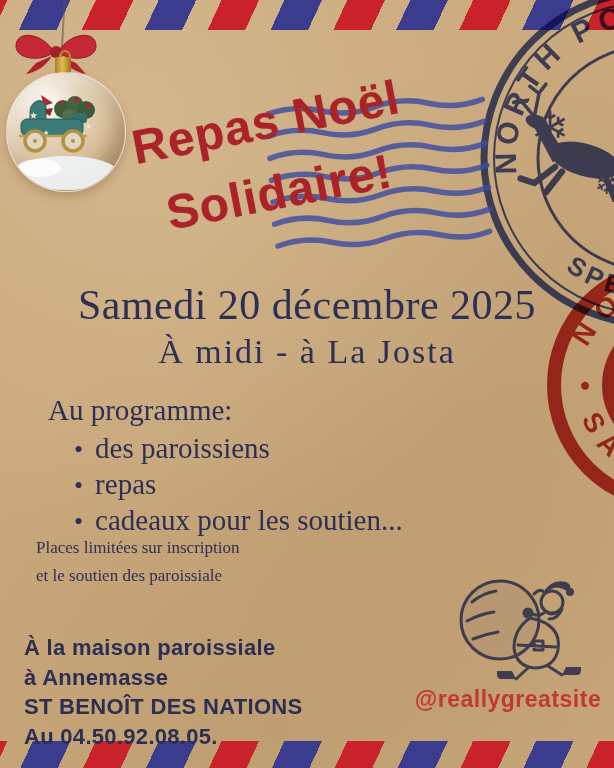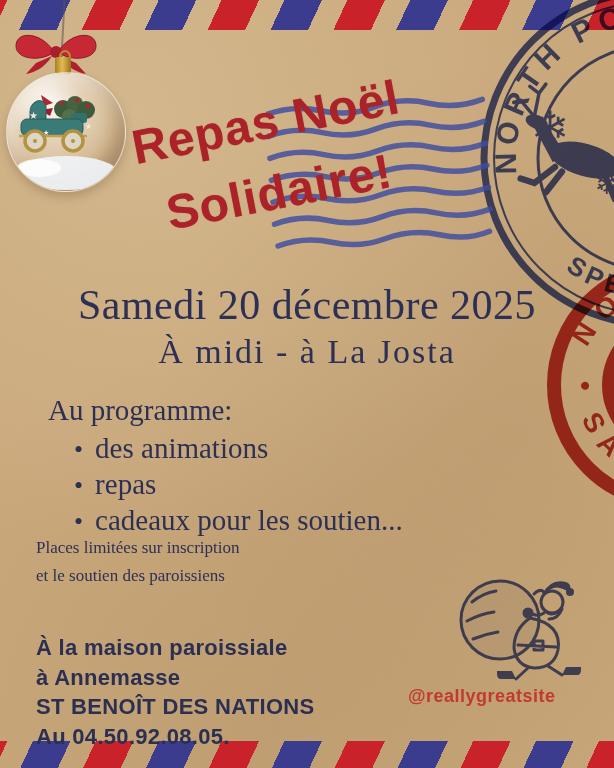--- a/index.html
+++ b/index.html
@@ -41,24 +41,24 @@
   .serif{font-family:"Liberation Serif",serif;color:#2d3055;}
   .date-heading{position:absolute;left:0;top:281px;width:614px;text-align:center;
     font-size:42px;letter-spacing:.5px;z-index:3;}
   .time-place{position:absolute;left:0;top:333px;width:614px;text-align:center;
     font-size:34px;letter-spacing:2px;z-index:3;}
   .program{position:absolute;left:48px;top:394px;z-index:3;font-size:29px;}
   .program .items{margin-top:5px;}
   .program .row{display:flex;align-items:baseline;margin:2px 0 2px 26px;line-height:33px;}
   .program .bullet{margin-right:12px;font-size:26px;}
   .notes{position:absolute;left:36px;top:534px;z-index:3;font-size:17px;line-height:27.5px;}
-  .venue{position:absolute;left:36px;top:633px;z-index:3;color:#2b2f52;
+  .venue{position:absolute;left:24px;top:633px;z-index:3;color:#2b2f52;
     font-weight:bold;font-size:22px;line-height:29.5px;letter-spacing:.3px;}
-  .handle{position:absolute;left:408px;top:686px;width:200px;text-align:left;
-    color:#c23a2d;font-weight:bold;font-size:18px;letter-spacing:.5px;z-index:3;}
+  .handle{position:absolute;left:408px;top:686px;width:200px;text-align:center;
+    color:#c23a2d;font-weight:bold;font-size:23px;letter-spacing:.5px;z-index:3;}
 
   
   .ornament{position:absolute;left:0;top:0;width:150px;height:210px;z-index:6;}
   .ornament .string{position:absolute;left:62px;top:0;width:2px;height:58px;
     background:rgba(85,85,95,.55);transform:rotate(3deg);}
   .ornament .cap{position:absolute;left:55px;top:57px;width:16px;height:17px;
     border-radius:3px;background:linear-gradient(90deg,#a87f1e,#e3bc55 45%,#9c731a);}
   .ornament .loop{position:absolute;left:59px;top:50px;width:8px;height:9px;
     border:2px solid #bb9130;border-radius:50%;}
   .ball{position:absolute;left:6px;top:72px;width:118px;height:118px;border-radius:50%;
@@ -197,36 +197,36 @@
   </div>
 
   <div class="serif date-heading">Samedi 20 décembre 2025</div>
   <div class="serif time-place">À midi - à La Josta</div>
 
   <div class="serif program">
     <div>Au programme:</div>
     <div class="items">
       <div class="row">
         <span class="bullet">•</span>
-        <span>des animations</span>
+        <span>des paroissiens</span>
       </div>
       <div class="row">
         <span class="bullet">•</span>
         <span>repas</span>
       </div>
       <div class="row">
         <span class="bullet">•</span>
         <span>cadeaux pour les soutien...</span>
       </div>
     </div>
   </div>
 
   <div class="serif notes">
     <div>Places limitées sur inscription</div>
-    <div>et le soutien des paroissiens</div>
+    <div>et le soutien des paroissiale</div>
   </div>
 
   <div class="venue">
     <div>À la maison paroissiale</div>
     <div>à Annemasse</div>
     <div>ST BENOÎT DES NATIONS</div>
     <div>Au 04.50.92.08.05.</div>
   </div>
 
   <svg class="santa-stamp" width="145" height="120" viewBox="0 0 145 120">

